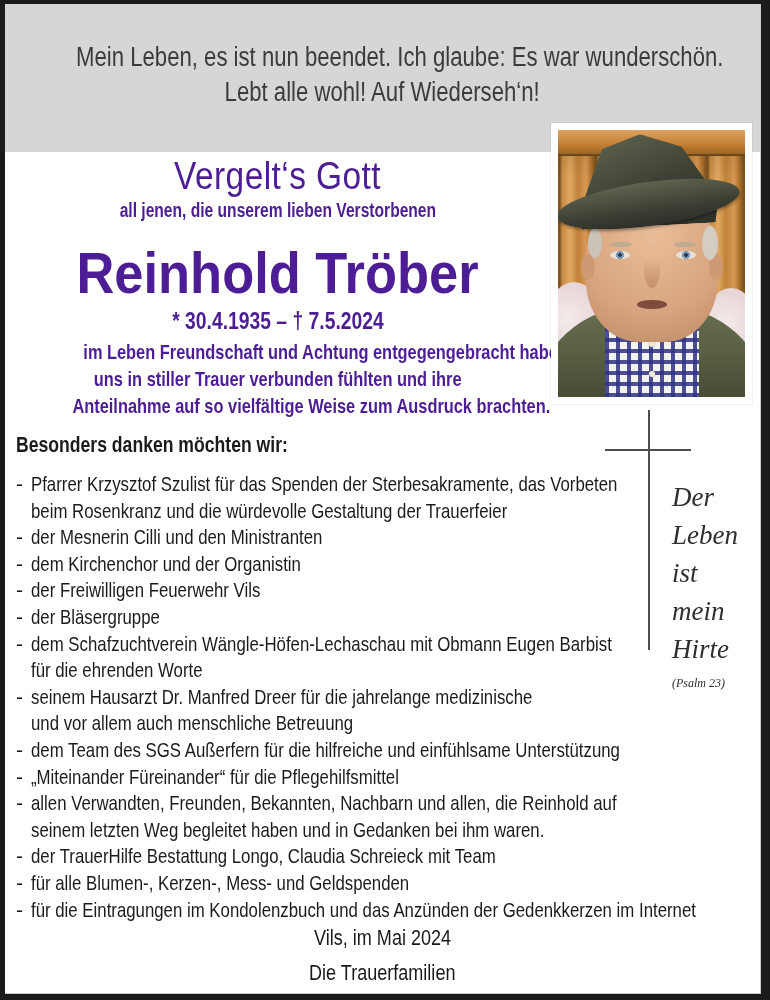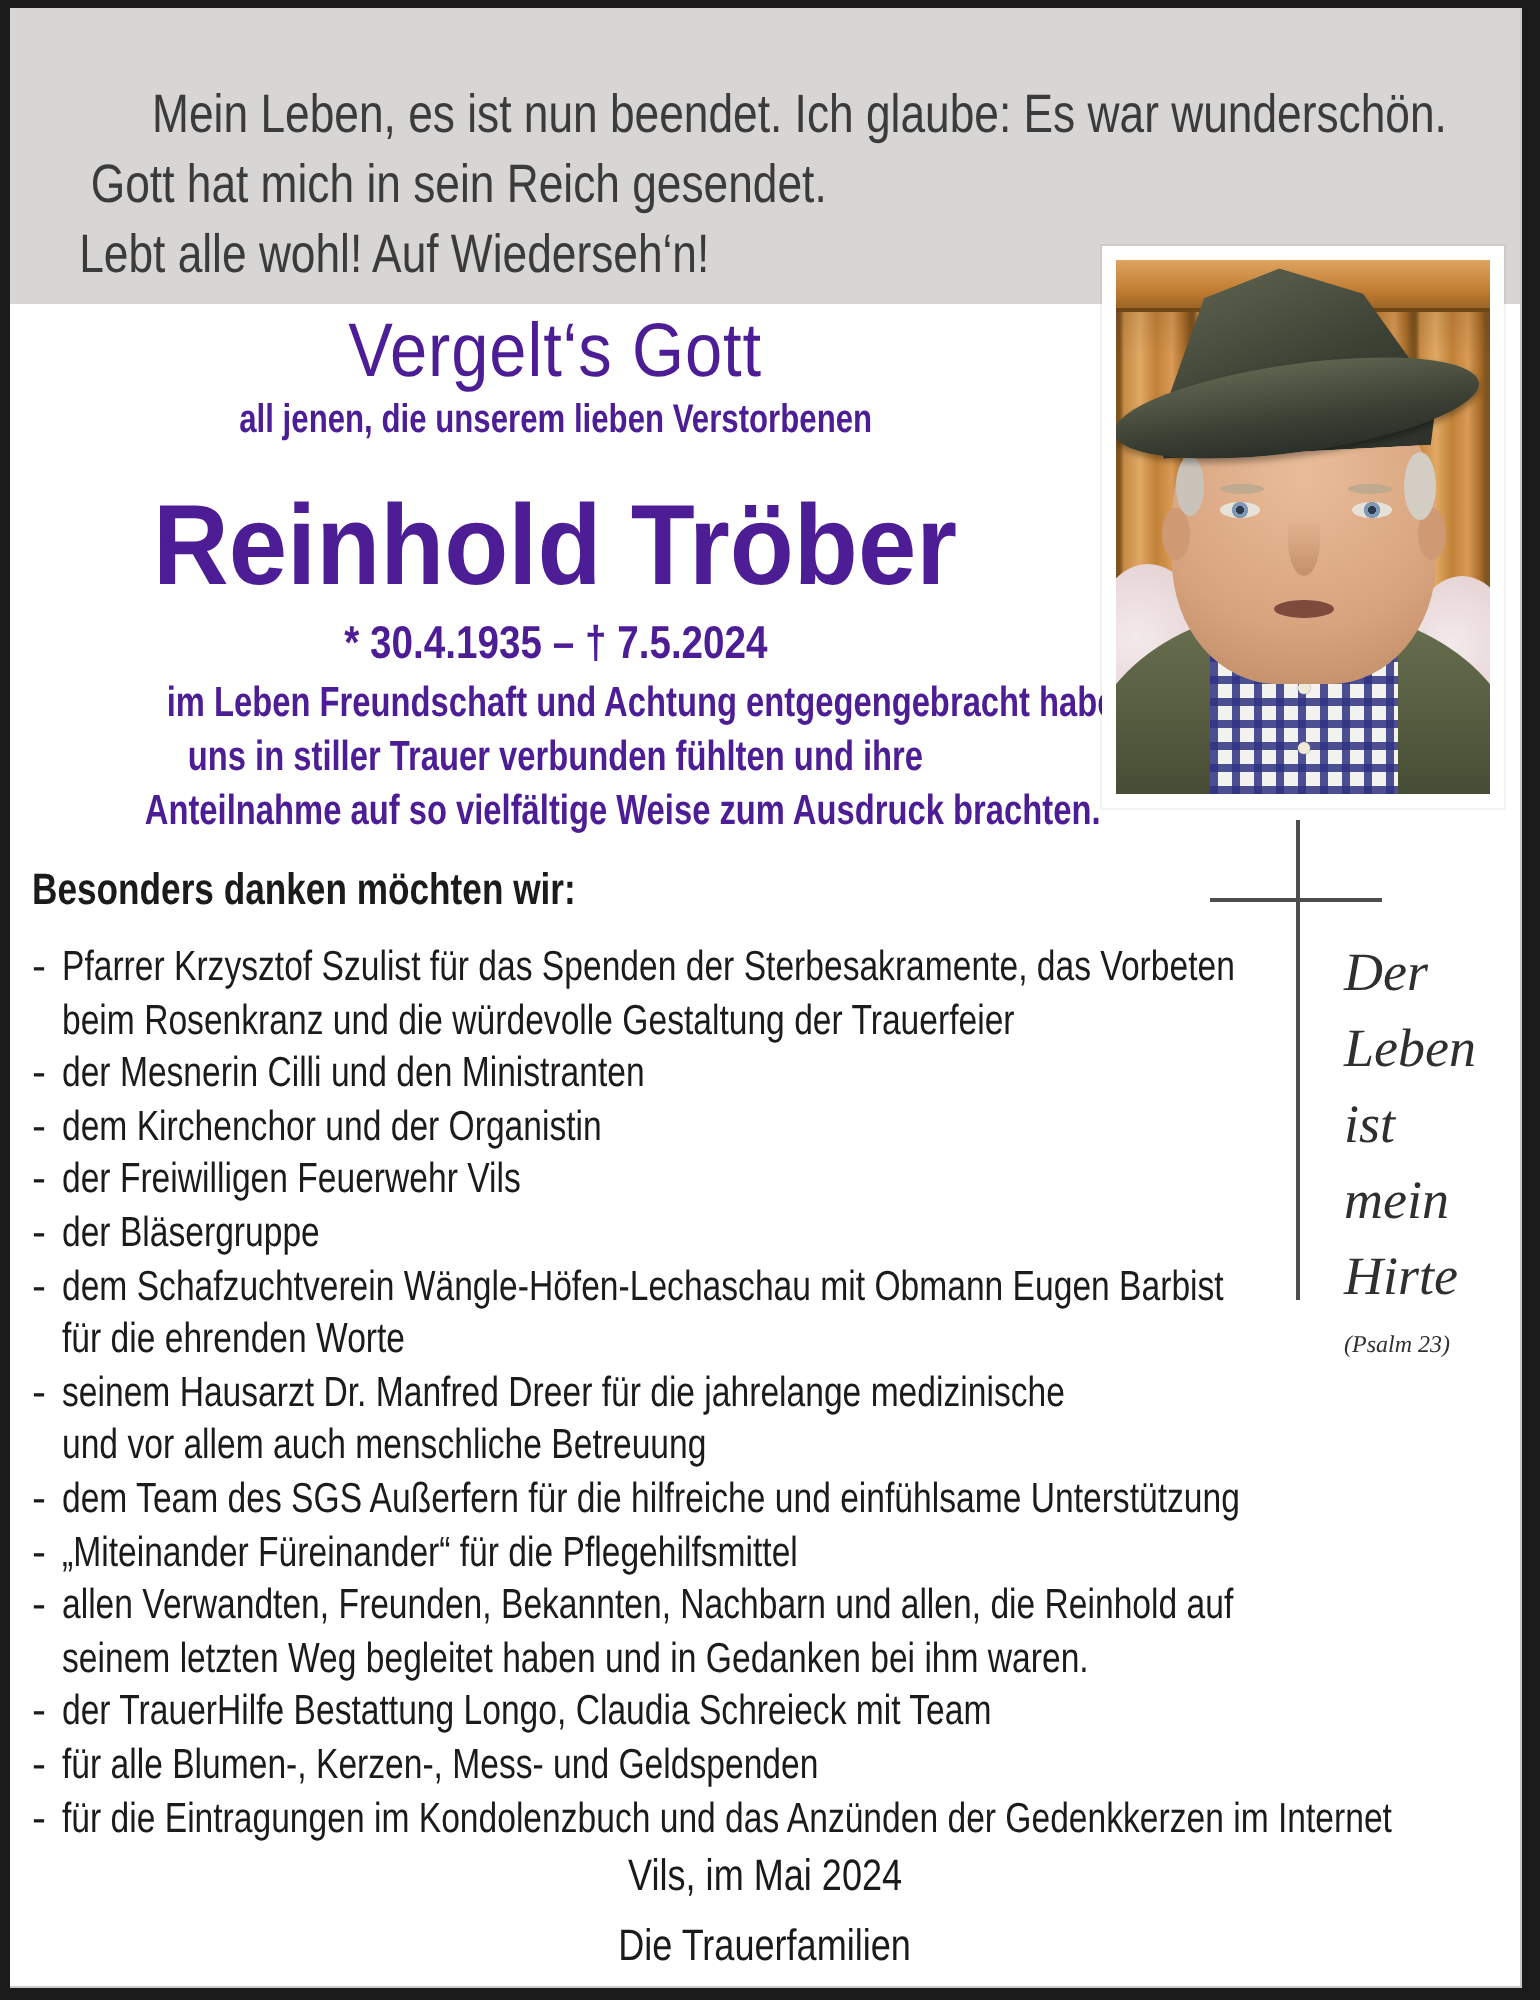--- a/index.html
+++ b/index.html
@@ -2,21 +2,21 @@
 <html><head>
 <meta charset="utf-8">
 <style>
   html,body{margin:0;padding:0;}
   body{width:770px;height:1000px;position:relative;background:#1b1b1b;
        font-family:"Liberation Sans",sans-serif;overflow:hidden;}
   .sheet{position:absolute;left:5px;top:4px;width:755px;height:989px;background:#ffffff;
          border-right:1px solid #c9c9c9;border-bottom:1px solid #c9c9c9;}
   .band{position:absolute;left:0;top:0;width:100%;height:148px;background:#d7d6d4;}
 
-  .epigraph{position:absolute;left:0;top:36px;width:100%;color:#3b3b3b;}
+  .epigraph{position:absolute;left:0;top:36px;width:100%;text-align:center;color:#3b3b3b;}
   .ep-line{font-size:27px;line-height:35px;font-weight:400;}
   .cond-c{display:inline-block;transform:scaleX(0.82);transform-origin:50% 50%;white-space:nowrap;}
   .cond-l{display:inline-block;transform:scaleX(0.80);transform-origin:0 50%;white-space:nowrap;}
 
   .headcol{position:absolute;left:0;top:150px;width:545px;text-align:center;color:#4c1d95;}
   .title{font-size:38px;line-height:44px;font-weight:400;letter-spacing:0.5px;}
   .title .cond-c{transform:scaleX(0.88);}
   .subtitle{font-size:20px;line-height:25px;font-weight:700;}
   .subtitle .cond-c{transform:scaleX(0.78);}
   .name{font-size:57px;line-height:64px;font-weight:700;margin-top:18px;}
@@ -74,21 +74,21 @@
      width:142px;height:92px;
      background:linear-gradient(160deg,#5c614e 8%,#3c4134 55%,#2d312a);
      clip-path:polygon(47% 0%,76% 16%,100% 74%,97% 100%,3% 100%,0% 88%,20% 14%);}
   .hat-brim{position:absolute;left:50%;top:52px;transform:translateX(-52%) rotate(-8deg);
      width:184px;height:44px;border-radius:50%;
      background:linear-gradient(180deg,#5e634f,#383c31 70%,#2c302a);
      box-shadow:0 2px 3px rgba(0,0,0,0.35);}
 
   .cross-v{position:absolute;left:643px;top:406px;width:2px;height:240px;background:#4d4d4d;}
   .cross-h{position:absolute;left:600px;top:445px;width:86px;height:2px;background:#4d4d4d;}
-  .psalm{position:absolute;left:667px;top:463px;width:88px;color:#2f2f2f;
+  .psalm{position:absolute;left:667px;top:474px;width:88px;color:#2f2f2f;
      font-family:"Liberation Serif",serif;font-style:italic;}
   .psalm-word{font-size:27px;line-height:38px;}
   .psalm-src{font-size:12px;line-height:22px;margin-top:4px;}
 
   .thanks{position:absolute;left:11px;top:427px;width:630px;color:#1b1b1b;}
   .thanks-heading{font-size:22px;line-height:28px;font-weight:700;margin-bottom:12px;}
   ul.tlist{list-style:none;margin:0;padding:0;}
   ul.tlist li{display:flex;align-items:flex-start;}
   .dash{width:15px;flex:0 0 15px;font-size:21px;line-height:26.6px;}
   .lines{flex:1;}
@@ -100,21 +100,20 @@
 </style>
 </head>
 <body>
 
 <div class="sheet">
 
   <div class="band"></div>
 
   <div class="epigraph">
     <div class="ep-line"><span class="cond-c">Mein Leben, es ist nun beendet. Ich glaube: Es war wunderschön.</span></div>
-    <div class="ep-line"><span class="cond-c">Gott hat mich in sein Reich gesendet.</span></div>
     <div class="ep-line"><span class="cond-c">Lebt alle wohl! Auf Wiederseh‘n!</span></div>
   </div>
 
   <div class="headcol">
     <div class="title"><span class="cond-c">Vergelt‘s Gott</span></div>
     <div class="subtitle"><span class="cond-c">all jenen, die unserem lieben Verstorbenen</span></div>
     <div class="name"><span class="cond-c">Reinhold Tröber</span></div>
     <div class="dates"><span class="cond-c">* 30.4.1935 – † 7.5.2024</span></div>
     <div class="para">
       <div class="para-line"><span class="cond-c">im Leben Freundschaft und Achtung entgegengebracht haben, sich mit</span></div>

